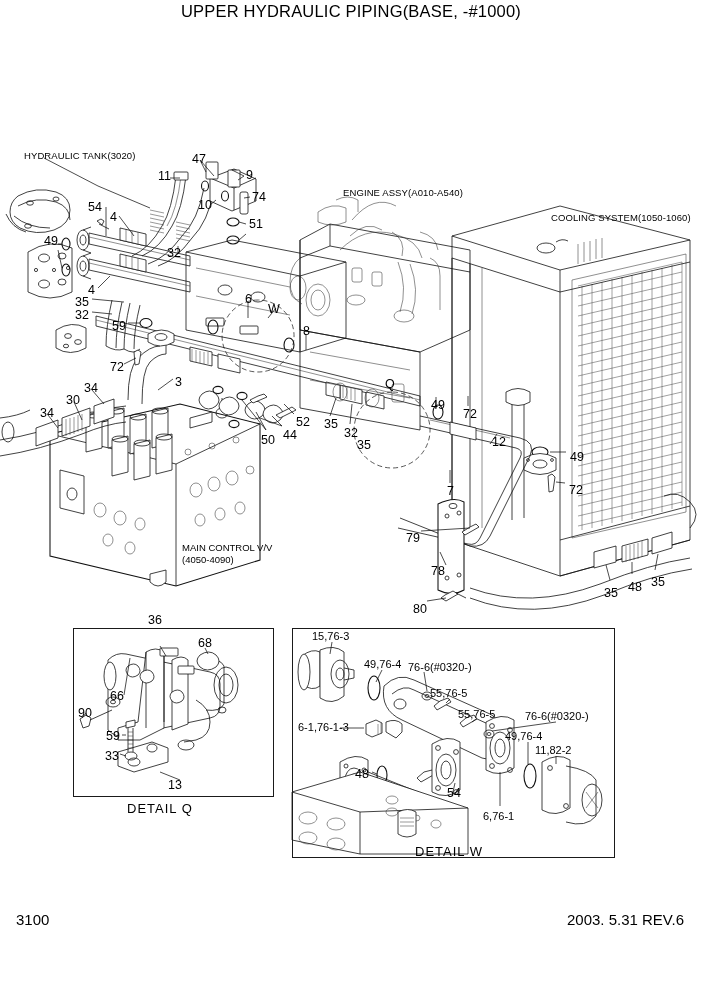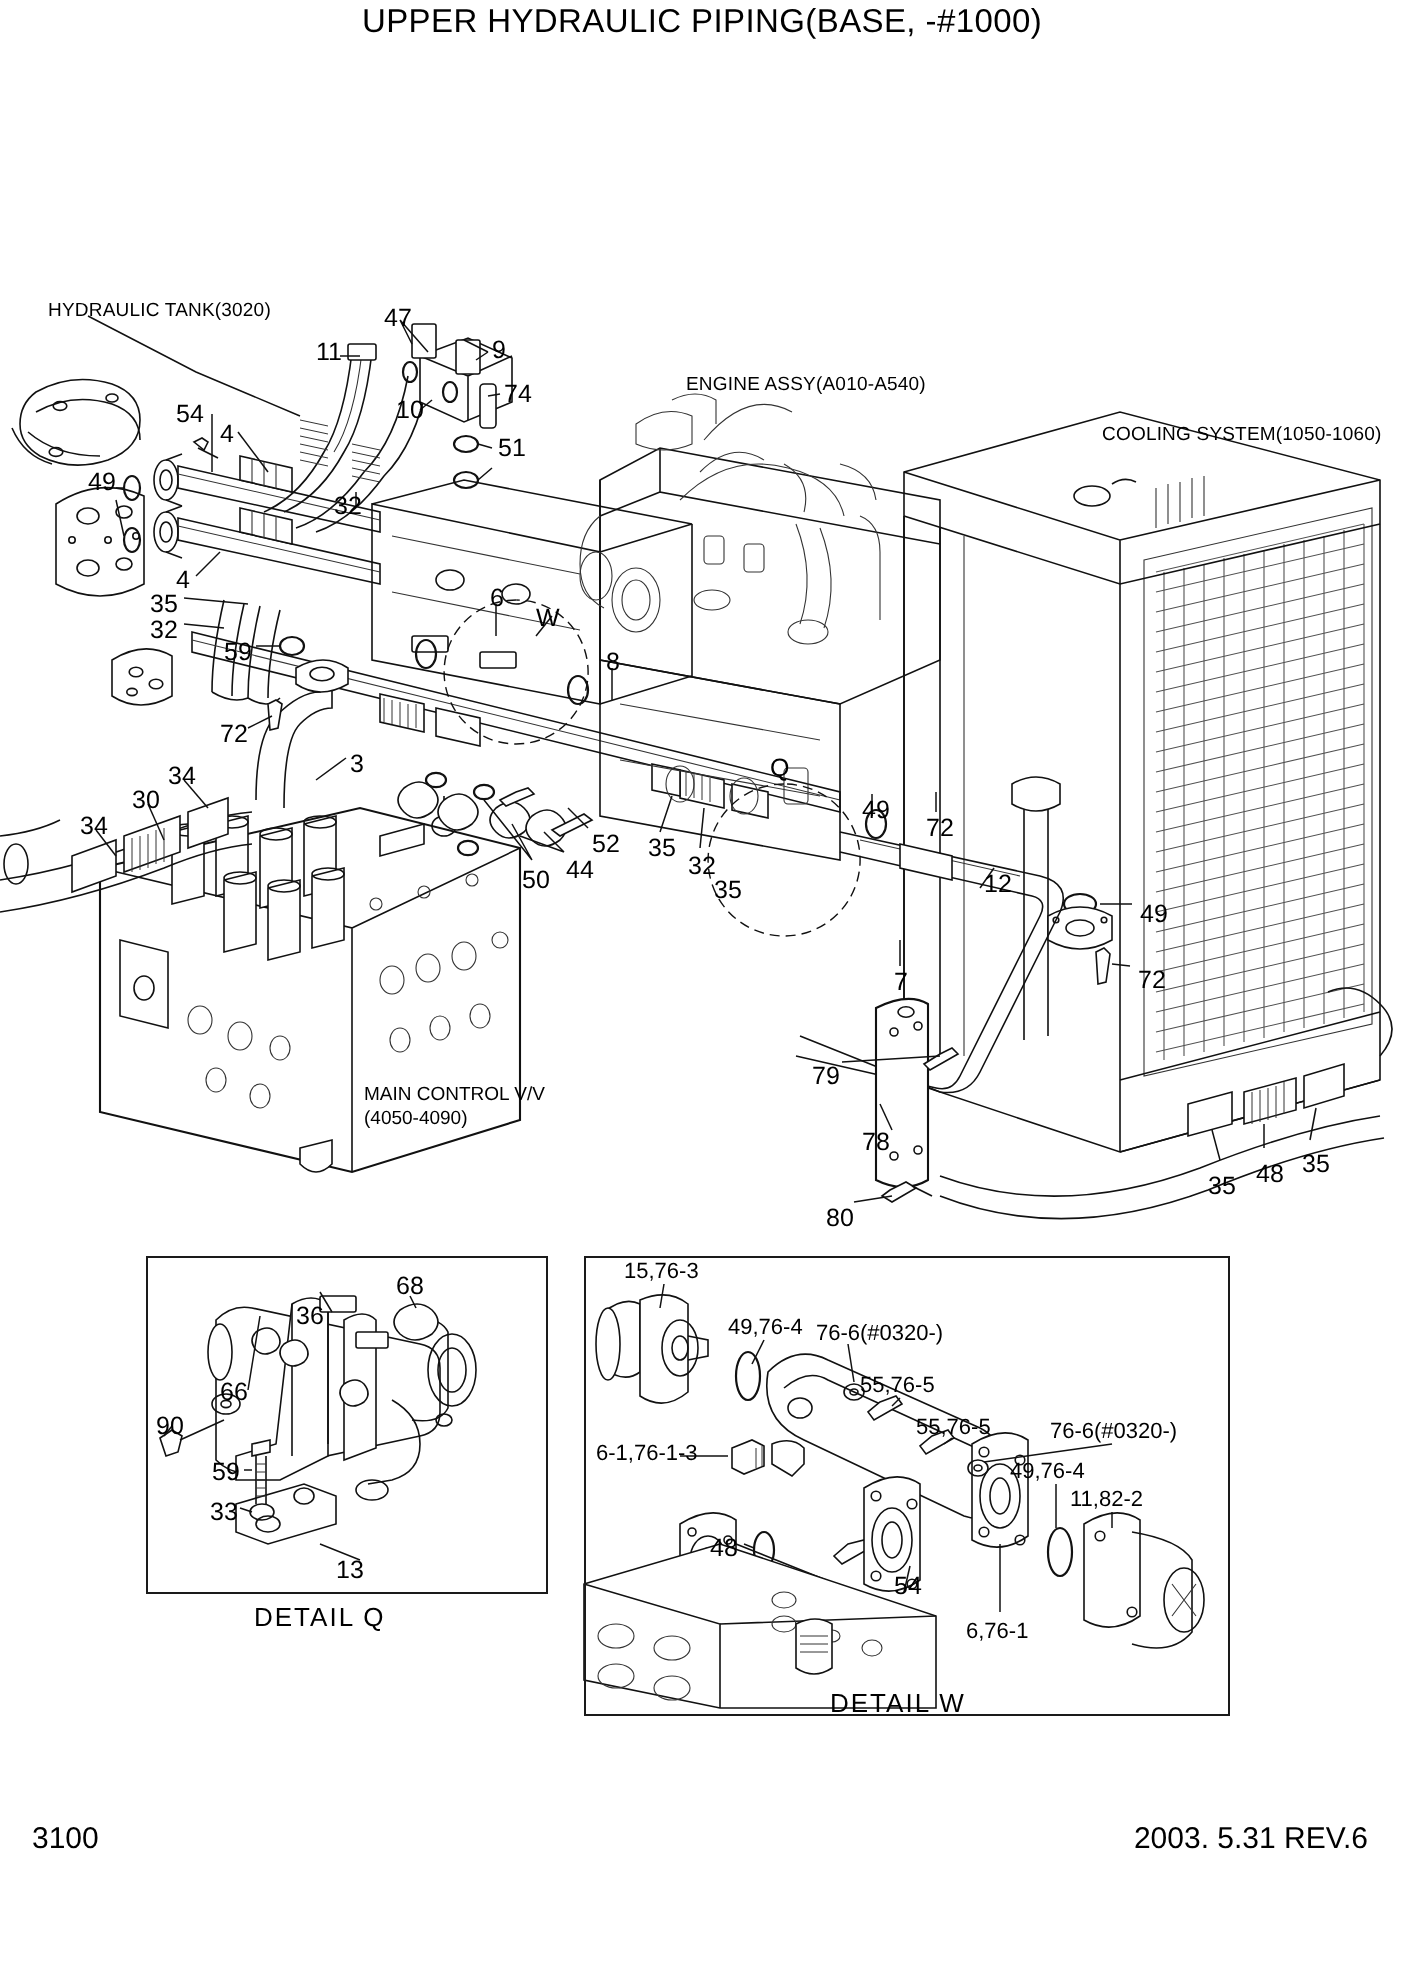--- a/index.html
+++ b/index.html
@@ -589,21 +589,21 @@
   <div class="cal" style="left:406px;top:532px">79</div>
   <div class="cal" style="left:431px;top:565px">78</div>
   <div class="cal" style="left:413px;top:603px">80</div>
   <div class="cal" style="left:604px;top:587px">35</div>
   <div class="cal" style="left:628px;top:581px">48</div>
   <div class="cal" style="left:651px;top:576px">35</div>
 
   <div class="detbox" style="left:73px;top:628px;width:199px;height:167px"></div>
   <div class="detcap" style="left:127px;top:801px">DETAIL  Q</div>
 
-  <div class="cal" style="left:148px;top:652px">36</div>
+  <div class="cal" style="left:148px;top:614px">36</div>
   <div class="cal" style="left:198px;top:637px">68</div>
   <div class="cal" style="left:110px;top:690px">66</div>
   <div class="cal" style="left:78px;top:707px">90</div>
   <div class="cal" style="left:106px;top:730px">59</div>
   <div class="cal" style="left:105px;top:750px">33</div>
   <div class="cal" style="left:168px;top:779px">13</div>
 
   <div class="detbox" style="left:292px;top:628px;width:321px;height:228px"></div>
   <div class="detcap" style="left:415px;top:844px">DETAIL  W</div>
 

